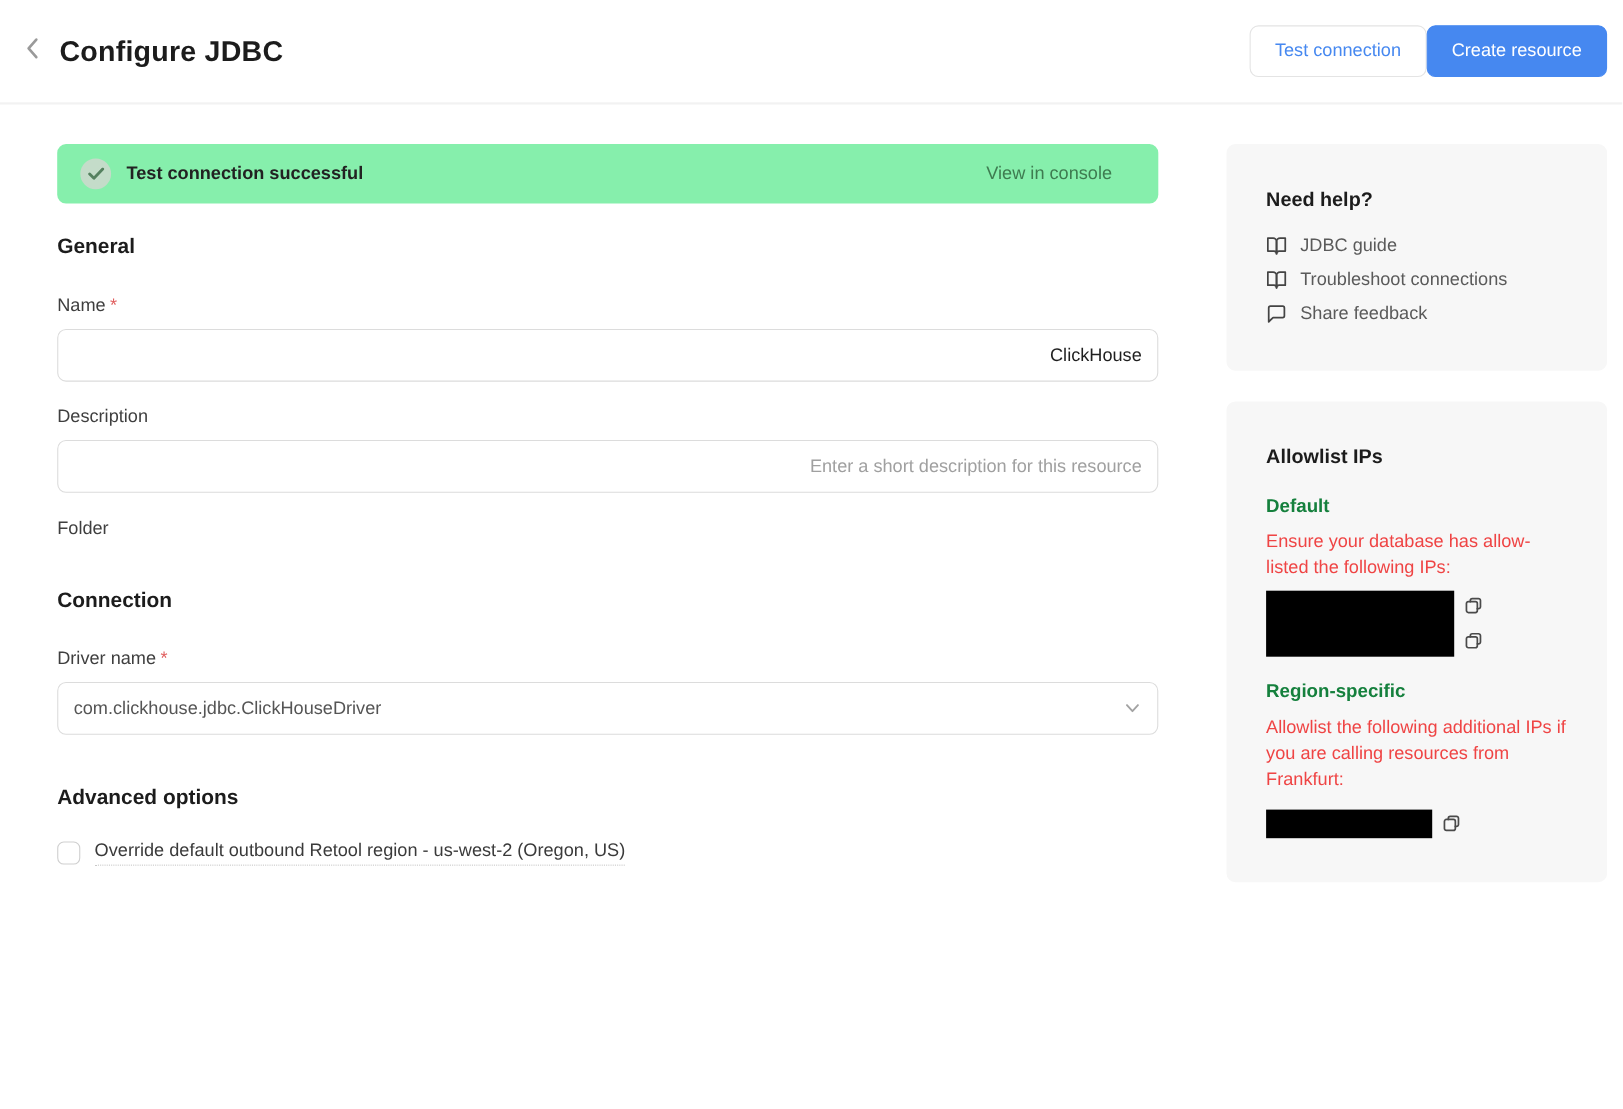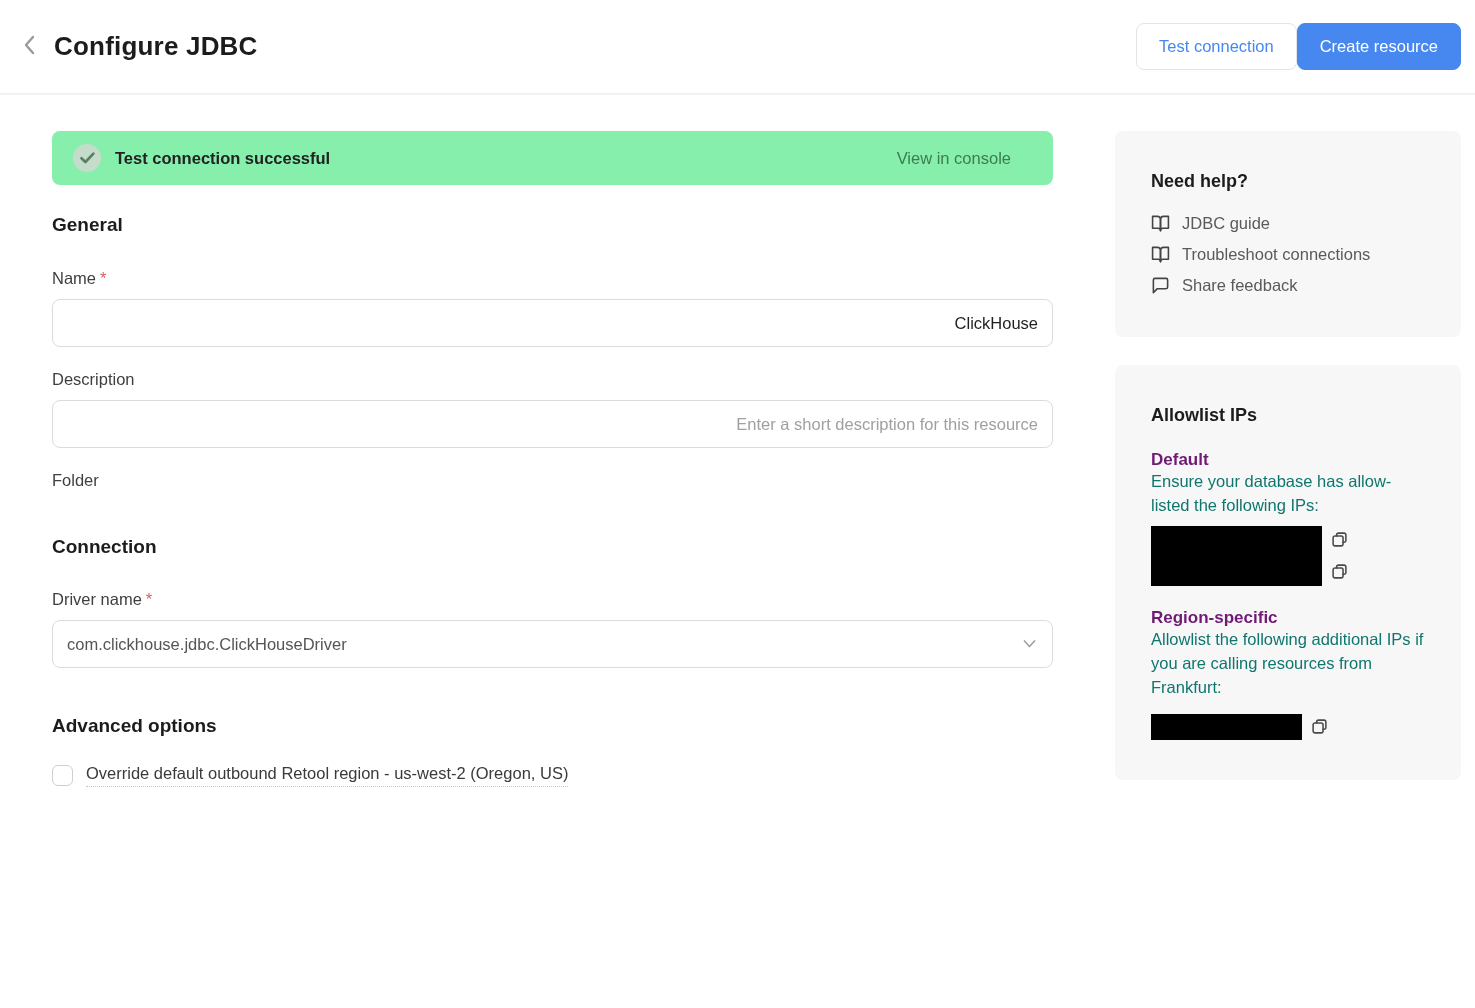--- a/index.html
+++ b/index.html
@@ -202,27 +202,28 @@
     font-size: 16.5px;
     cursor: pointer;
     margin-top: 12px;
   }
   .help-link:first-child { margin-top: 0; }
   .help-link .hicon { display: flex; color: #444; flex: none; }
 
   .sub-heading {
     font-size: 17px;
     font-weight: 700;
-    color: #701a75;
+    color: #15803d;
     margin-top: 24px;
   }
   .card-text {
+    margin-top: 11px;
     font-size: 16.5px;
     line-height: 1.45;
-    color: #0f766e;
+    color: #ef4444;
   }
   .ip-block { display: flex; margin-top: 8px; }
   .redact-box { background: #000; flex: none; }
   .redact-default { width: 171px; height: 60px; }
   .redact-region { width: 151px; height: 26px; }
   .copy-stack {
     display: flex; flex-direction: column;
     justify-content: space-between;
     padding: 5px 0 6px 9px;
   }

